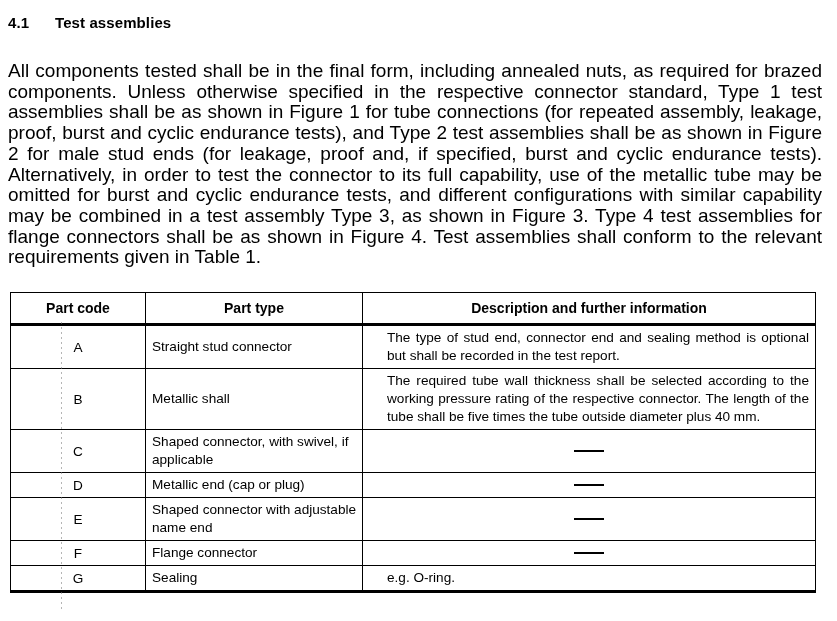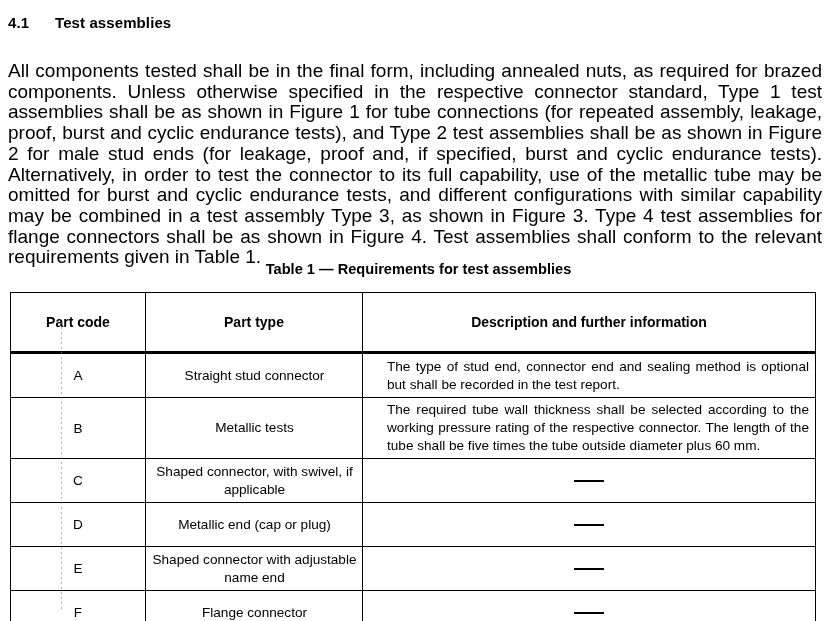--- a/index.html
+++ b/index.html
@@ -71,42 +71,42 @@
   table.req-table {
     border-collapse: collapse;
     width: 805px;
     table-layout: fixed;
     font-size: 13.6px;
   }
   table.req-table th,
   table.req-table td {
     border: 1px solid #000000;
     vertical-align: middle;
-    padding: 14px;
+    padding: 0;
   }
   table.req-table col.c-code  { width: 135px; }
   table.req-table col.c-name  { width: 217px; }
   table.req-table col.c-desc  { width: 453px; }
 
   thead th {
     font-weight: bold;
     font-size: 14px;
     text-align: center;
     height: 30px;
     border-bottom: 3px solid #000000 !important;
   }
   table.req-table tbody tr:last-child td {
     border-bottom: 3px solid #000000;
   }
   table.req-table tbody td.code-cell {
     text-align: center;
     position: relative;
   }
   table.req-table tbody td.name-cell {
-    text-align: center;
+    text-align: left;
     padding: 3px 5px 3px 6px;
     line-height: 18px;
   }
   table.req-table tbody td.desc-cell {
     text-align: justify;
     text-justify: inter-word;
     padding: 3px 6px 3px 24px;
     line-height: 18px;
   }
   table.req-table tbody td.desc-cell.dash-cell {
@@ -142,21 +142,20 @@
 <body>
 
 <div class="page">
 
   <h2 class="section-heading">
     <span class="num">4.1</span><span>Test assemblies</span>
   </h2>
 
   <p class="body-para">All components tested shall be in the final form, including annealed nuts, as required for brazed components. Unless otherwise specified in the respective connector standard, Type 1 test assemblies shall be as shown in Figure 1 for tube connections (for repeated assembly, leakage, proof, burst and cyclic endurance tests), and Type 2 test assemblies shall be as shown in Figure 2 for male stud ends (for leakage, proof and, if specified, burst and cyclic endurance tests). Alternatively, in order to test the connector to its full capability, use of the metallic tube may be omitted for burst and cyclic endurance tests, and different configurations with similar capability may be combined in a test assembly Type 3, as shown in Figure 3. Type 4 test assemblies for flange connectors shall be as shown in Figure 4. Test assemblies shall conform to the relevant requirements given in Table 1.</p>
 
-  <div class="table-caption">Table 1 — Requirements for test assemblies</div>
 
   <div class="table-wrap">
     <div class="scan-artifact"></div>
     <table class="req-table">
       <colgroup>
         <col class="c-code">
         <col class="c-name">
         <col class="c-desc">
       </colgroup>
       <thead>
@@ -167,22 +166,22 @@
         </tr>
       </thead>
       <tbody id="table-body">
           <tr>
             <td class="code-cell">A</td>
             <td class="name-cell">Straight stud connector</td>
             <td class="desc-cell">The type of stud end, connector end and sealing method is optional but shall be recorded in the test report.</td>
           </tr>
           <tr>
             <td class="code-cell">B</td>
-            <td class="name-cell">Metallic tests</td>
-            <td class="desc-cell">The required tube wall thickness shall be selected according to the working pressure rating of the respective connector. The length of the tube shall be five times the tube outside diameter plus 60 mm.</td>
+            <td class="name-cell">Metallic shall</td>
+            <td class="desc-cell">The required tube wall thickness shall be selected according to the working pressure rating of the respective connector. The length of the tube shall be five times the tube outside diameter plus 40 mm.</td>
           </tr>
           <tr>
             <td class="code-cell">C</td>
             <td class="name-cell">Shaped connector, with swivel, if applicable</td>
             <td class="desc-cell dash-cell"><span class="em-rule"></span></td>
           </tr>
           <tr>
             <td class="code-cell">D</td>
             <td class="name-cell">Metallic end (cap or plug)</td>
             <td class="desc-cell dash-cell"><span class="em-rule"></span></td>

